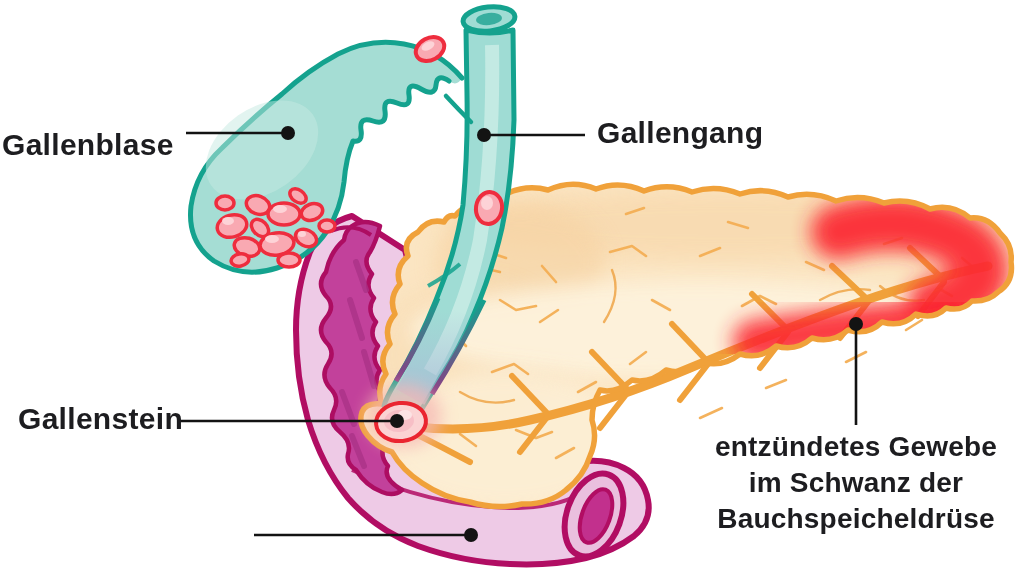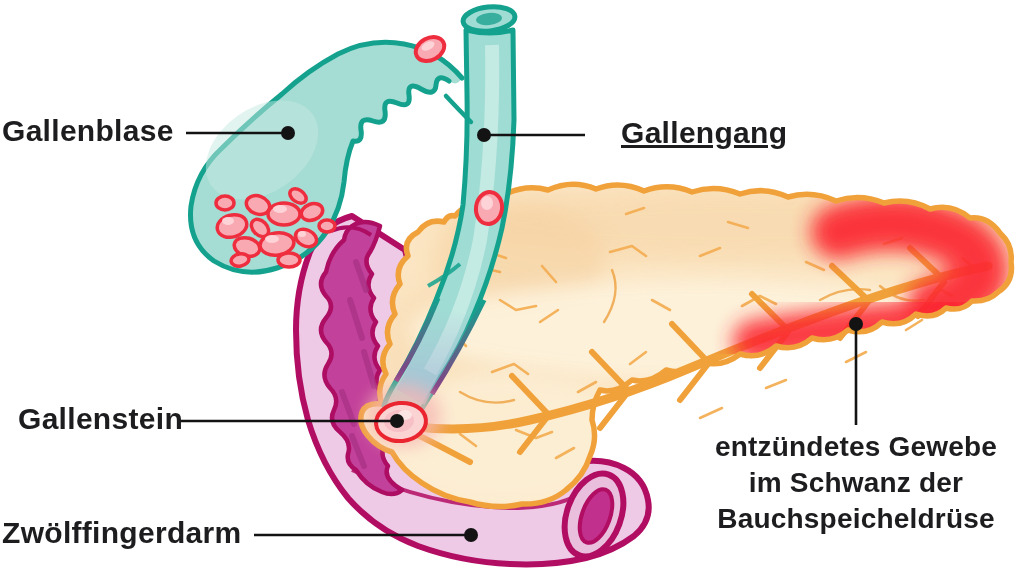--- a/index.html
+++ b/index.html
@@ -189,27 +189,26 @@
     <circle class="dot" cx="484" cy="135" r="7"></circle>
     <line class="conn" x1="180" y1="421" x2="396" y2="421"></line>
     <circle class="dot" cx="397" cy="421" r="7"></circle>
     <line class="conn" x1="254" y1="535" x2="471" y2="535"></line>
     <circle class="dot" cx="471" cy="535" r="7"></circle>
     <line class="conn" x1="856" y1="425" x2="856" y2="330"></line>
     <circle class="dot" cx="856" cy="324" r="7"></circle>
   </g>
 </svg>
 
-<div class="lbl" style="left:2px;top:114px;">Gallenblase</div>
-
-<div class="lbl" style="left:621px;top:116px;text-decoration:underline;">Gallengang</div>
+<div class="lbl" style="left:2px;top:128px;">Gallenblase</div>
+
+<div class="lbl" style="left:597px;top:116px;">Gallengang</div>
 
 <div class="lbl" style="left:18px;top:402px;">Gallenstein</div>
 
-<div class="lbl" style="left:2px;top:516px;">Zwölffingerdarm</div>
 
 <div class="lbl-block" style="left:640px;top:429px;width:432px;">
   <div>entzündetes Gewebe</div>
   <div>im Schwanz der</div>
   <div>Bauchspeicheldrüse</div>
 </div>
 
 </div>
 
 </body></html>

